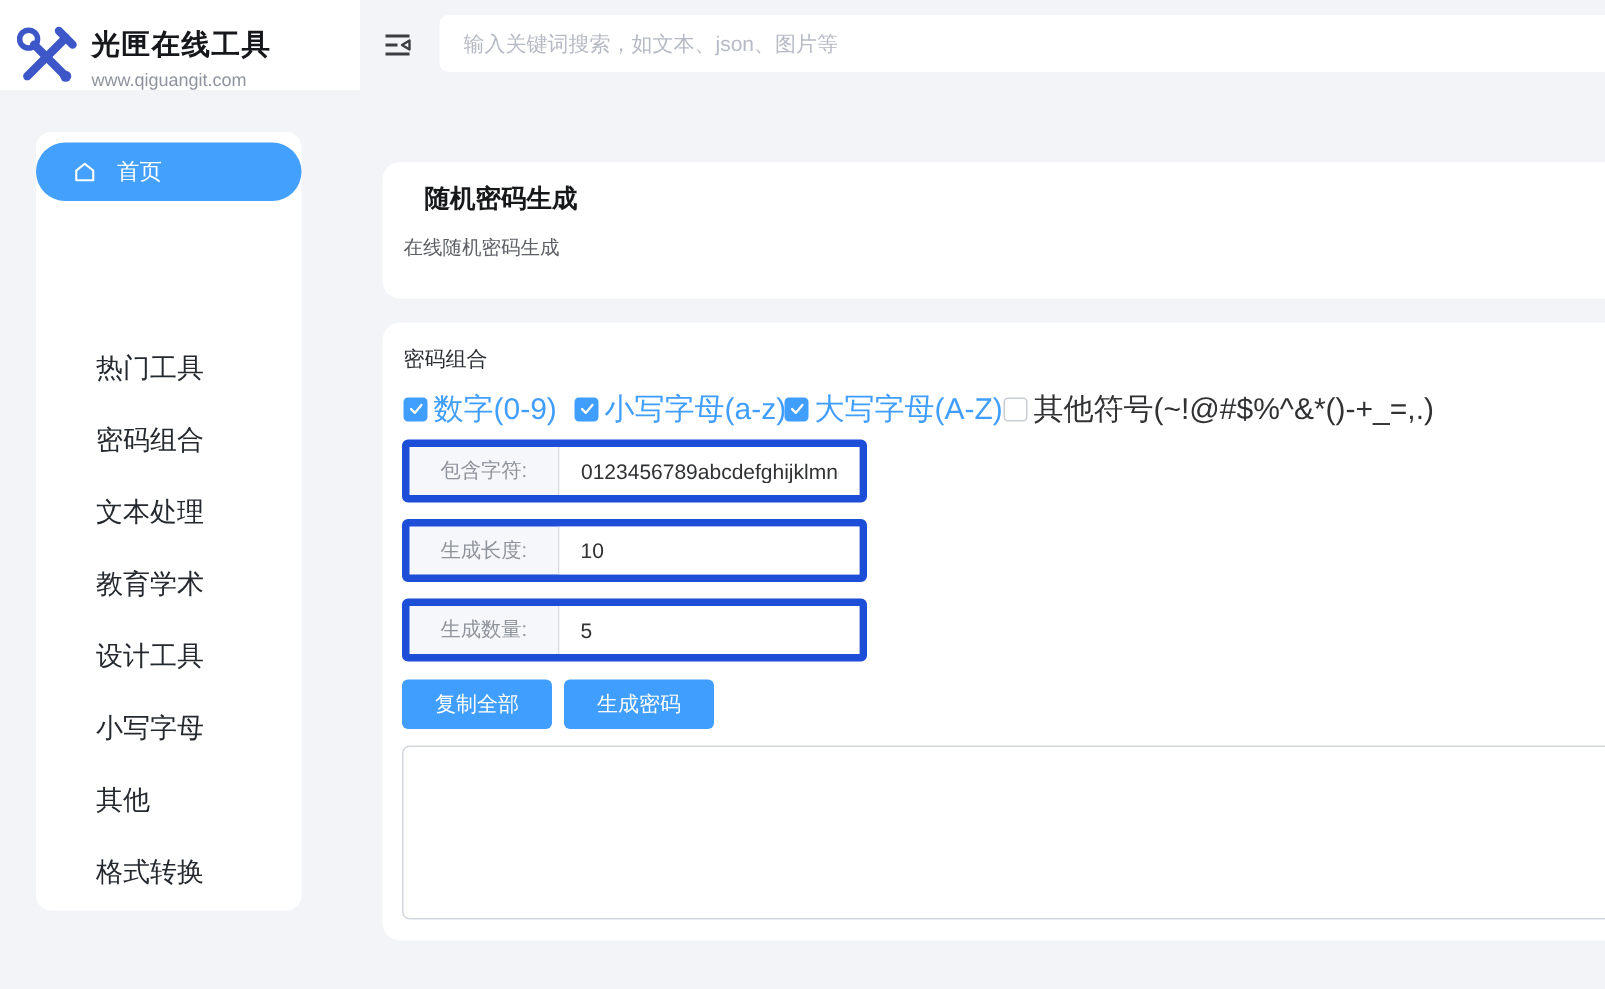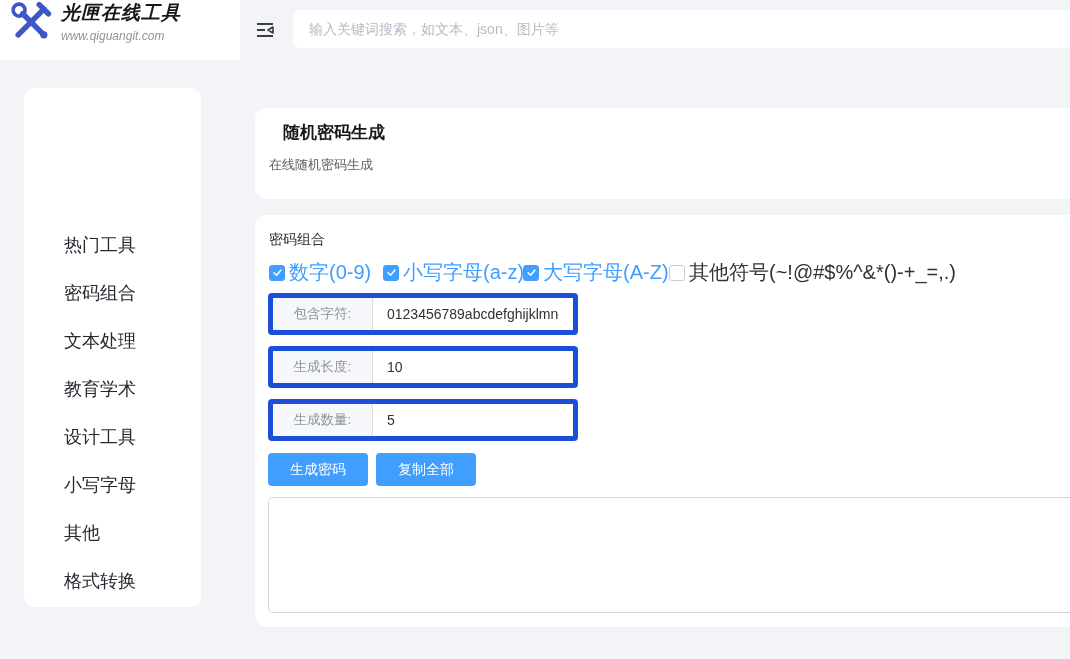--- a/index.html
+++ b/index.html
@@ -7,21 +7,21 @@
   body {
     position:relative;
     background:#f3f4f8;
     font-family:"Liberation Sans","DejaVu Sans",sans-serif;
     color:#303133;
   }
 
   
   .logo-block {
     position:absolute; left:0; top:0; width:240px; height:60px;
-    background:#fff; display:flex; align-items:flex-start; padding-left:9px;font-style:italic;
+    background:#fff; display:flex; align-items:flex-end; padding-left:9px;
   }
   .logo-icon { width:44px; height:44px; flex:0 0 auto; }
   .brand-text { margin-left:8px; }
   .brand-title { font-size:19px; font-weight:700; color:#15171a; letter-spacing:1px; }
   .brand-sub { font-size:12px; color:#8f949e; margin-top:3px; }
 
   
   .collapse-btn {
     position:absolute; left:251px; top:16px; width:28px; height:28px;
     display:flex; align-items:center; justify-content:center; cursor:pointer;
@@ -134,20 +134,26 @@
   <svg width="24" height="24" viewBox="0 0 24 24">
     <path d="M4 6 H20" stroke="#3a3d42" stroke-width="2"></path>
     <path d="M4 12 H12" stroke="#3a3d42" stroke-width="2"></path>
     <path d="M4 18 H20" stroke="#3a3d42" stroke-width="2"></path>
     <path d="M20 9 L15 12 L20 15 Z" fill="none" stroke="#3a3d42" stroke-width="1.6" stroke-linejoin="round"></path>
   </svg>
 </div>
 <input class="search-input" type="text" placeholder="输入关键词搜索，如文本、json、图片等" style="">
 
 <div class="sidebar">
+  <div class="home-pill">
+    <svg class="mi" width="17" height="17" viewBox="0 0 24 24">
+      <path d="M4 11 L12 4.5 L20 11 V20 H4 Z" fill="none" stroke="#fff" stroke-width="2" stroke-linejoin="round"></path>
+    </svg>
+    <span class="lbl">首页</span>
+  </div>
   <div class="menu-item" style="top:145px">热门工具</div>
   <div class="menu-item" style="top:193px">密码组合</div>
   <div class="menu-item" style="top:241px">文本处理</div>
   <div class="menu-item" style="top:289px">教育学术</div>
   <div class="menu-item" style="top:337px">设计工具</div>
   <div class="menu-item" style="top:385px">小写字母</div>
   <div class="menu-item" style="top:433px">其他</div>
   <div class="menu-item" style="top:481px">格式转换</div>
 </div>
 
@@ -197,18 +203,18 @@
   <div class="field-group" style="top:131px">
     <span class="field-label">生成长度:</span>
     <input class="field-input" type="text" value="10" style="">
   </div>
   <div class="field-group" style="top:184px">
     <span class="field-label">生成数量:</span>
     <input class="field-input" type="text" value="5" style="">
   </div>
 
   <div class="btn-row">
+    <button class="btn">复制全部</button>
     <button class="btn">生成密码</button>
-    <button class="btn">复制全部</button>
   </div>
 
   <textarea class="result-box" value="" style=""></textarea>
 </div>
 
 </body></html>

